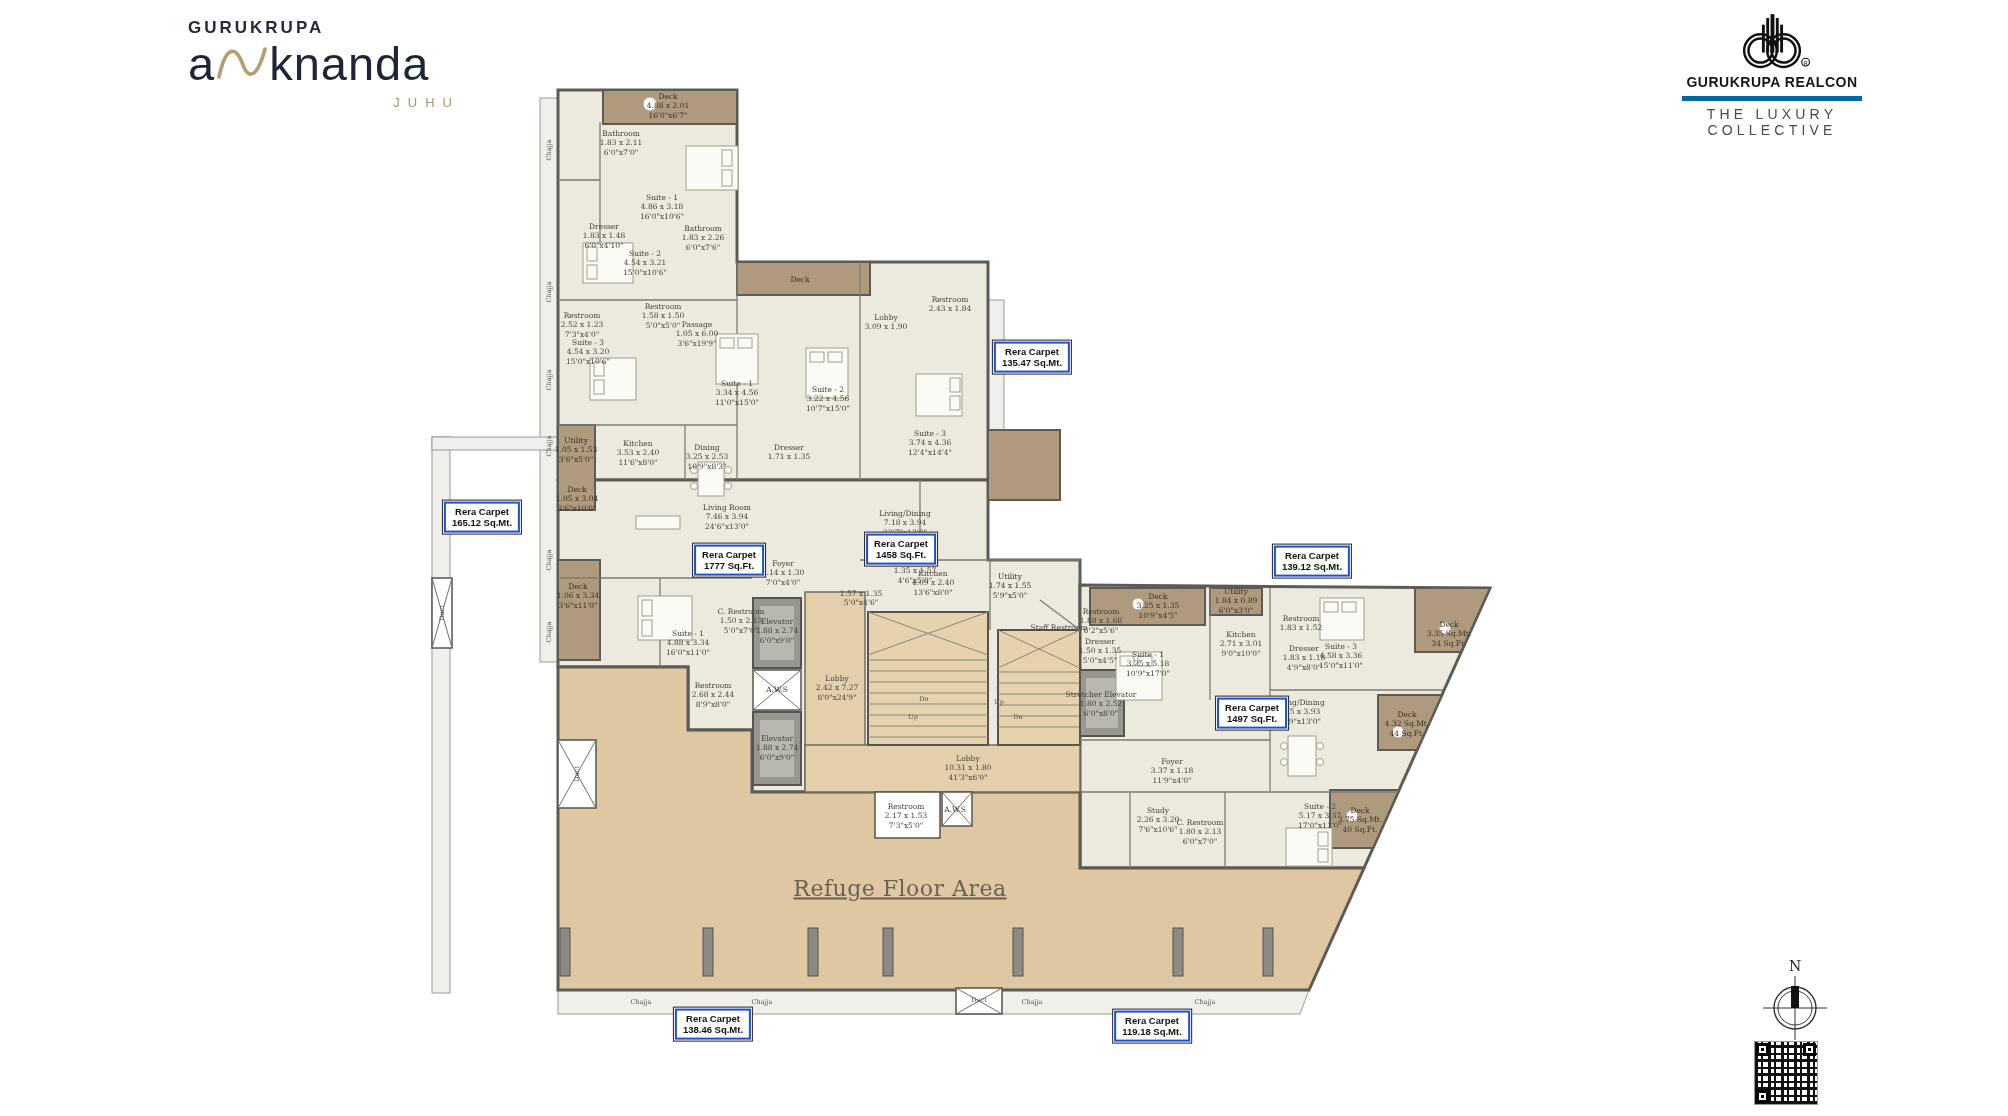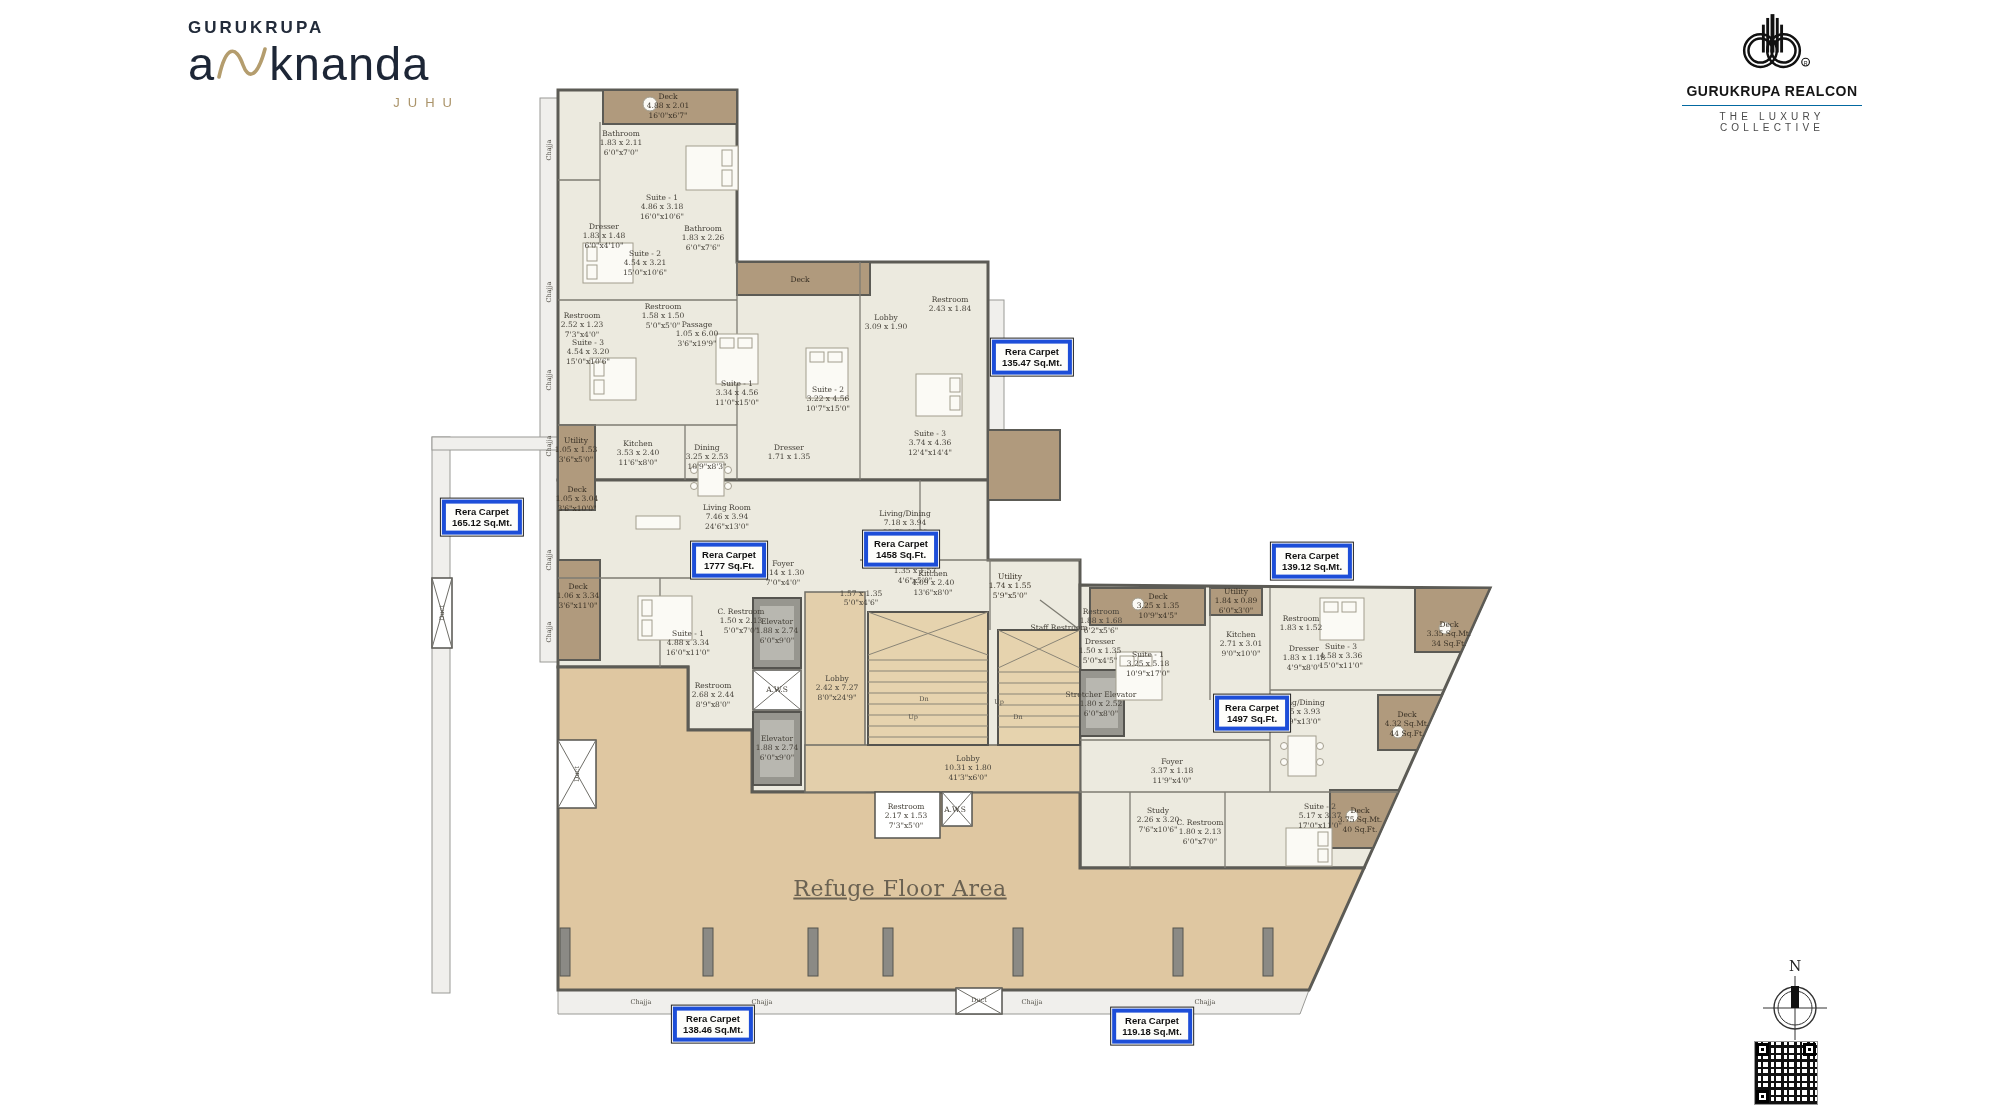--- a/index.html
+++ b/index.html
@@ -8,35 +8,35 @@
   
   #brand-left{position:absolute;left:188px;top:18px;width:300px;}
   .brand-company{font-size:17px;font-weight:bold;letter-spacing:3px;color:#222b3a;}
   .wordmark{display:flex;align-items:flex-end;margin-top:2px;color:#1d2636;
             font-size:47px;font-weight:400;letter-spacing:1px;line-height:1;}
   .wordmark svg{margin:0 1px 4px 1px;}
   .brand-city{margin-top:8px;text-align:right;width:272px;font-size:13px;
               letter-spacing:8px;color:#ab946a;font-weight:500;}
   
   #brand-right{position:absolute;left:1682px;top:12px;width:180px;text-align:center;}
-  #brand-right .rname{font-size:14px;font-weight:bold;color:#151515;letter-spacing:.5px;margin-top:13px;}
-  #brand-right .rtag{font-size:10px;letter-spacing:4.2px;color:#4a4a4a;margin-top:6px;
-                     border-top:1px solid #0369a1;padding-top:5px;}
+  #brand-right .rname{font-size:14px;font-weight:bold;color:#151515;letter-spacing:.5px;margin-top:4px;}
+  #brand-right .rtag{font-size:14px;letter-spacing:4.2px;color:#4a4a4a;margin-top:6px;
+                     border-top:5px solid #0369a1;padding-top:5px;}
   
   #plan-annotations{position:absolute;inset:0;pointer-events:none;}
   .room-label{position:absolute;transform:translate(-50%,-50%);
               font-family:"DejaVu Serif",serif;font-size:7.5px;line-height:1.25;
               color:#46423a;text-align:center;white-space:nowrap;}
   .room-label.deck{color:#3a3226;}
   .small-label{position:absolute;transform:translate(-50%,-50%);
                font-family:"DejaVu Serif",serif;font-size:6.5px;color:#55524a;white-space:nowrap;}
   .rera-box{position:absolute;transform:translate(-50%,-50%);
             font-family:"Liberation Sans",sans-serif;font-size:9.5px;font-weight:bold;
             line-height:1.2;color:#111;background:#fdfdfa;text-align:center;
-            border:4px solid #1d4ed8;box-shadow:0 0 0 1px #fdfdfa,0 0 0 2px #222;
+            border:2px solid #1d4ed8;box-shadow:0 0 0 1px #fdfdfa,0 0 0 2px #222;
             padding:2px 6px;white-space:nowrap;}
   #refuge-label{position:absolute;left:900px;top:888px;transform:translate(-50%,-50%);
                 font-family:"DejaVu Serif",serif;font-size:22px;color:#6b6252;letter-spacing:.5px;text-decoration:underline;}
   
   #page-title{position:absolute;left:188px;top:1068px;font-size:23px;font-weight:bold;
               letter-spacing:2px;color:#2d3a52;}
   
   #compass{position:absolute;left:1763px;top:958px;width:64px;text-align:center;}
   #compass .north{font-family:"DejaVu Serif",serif;font-size:14px;color:#222;}
   

